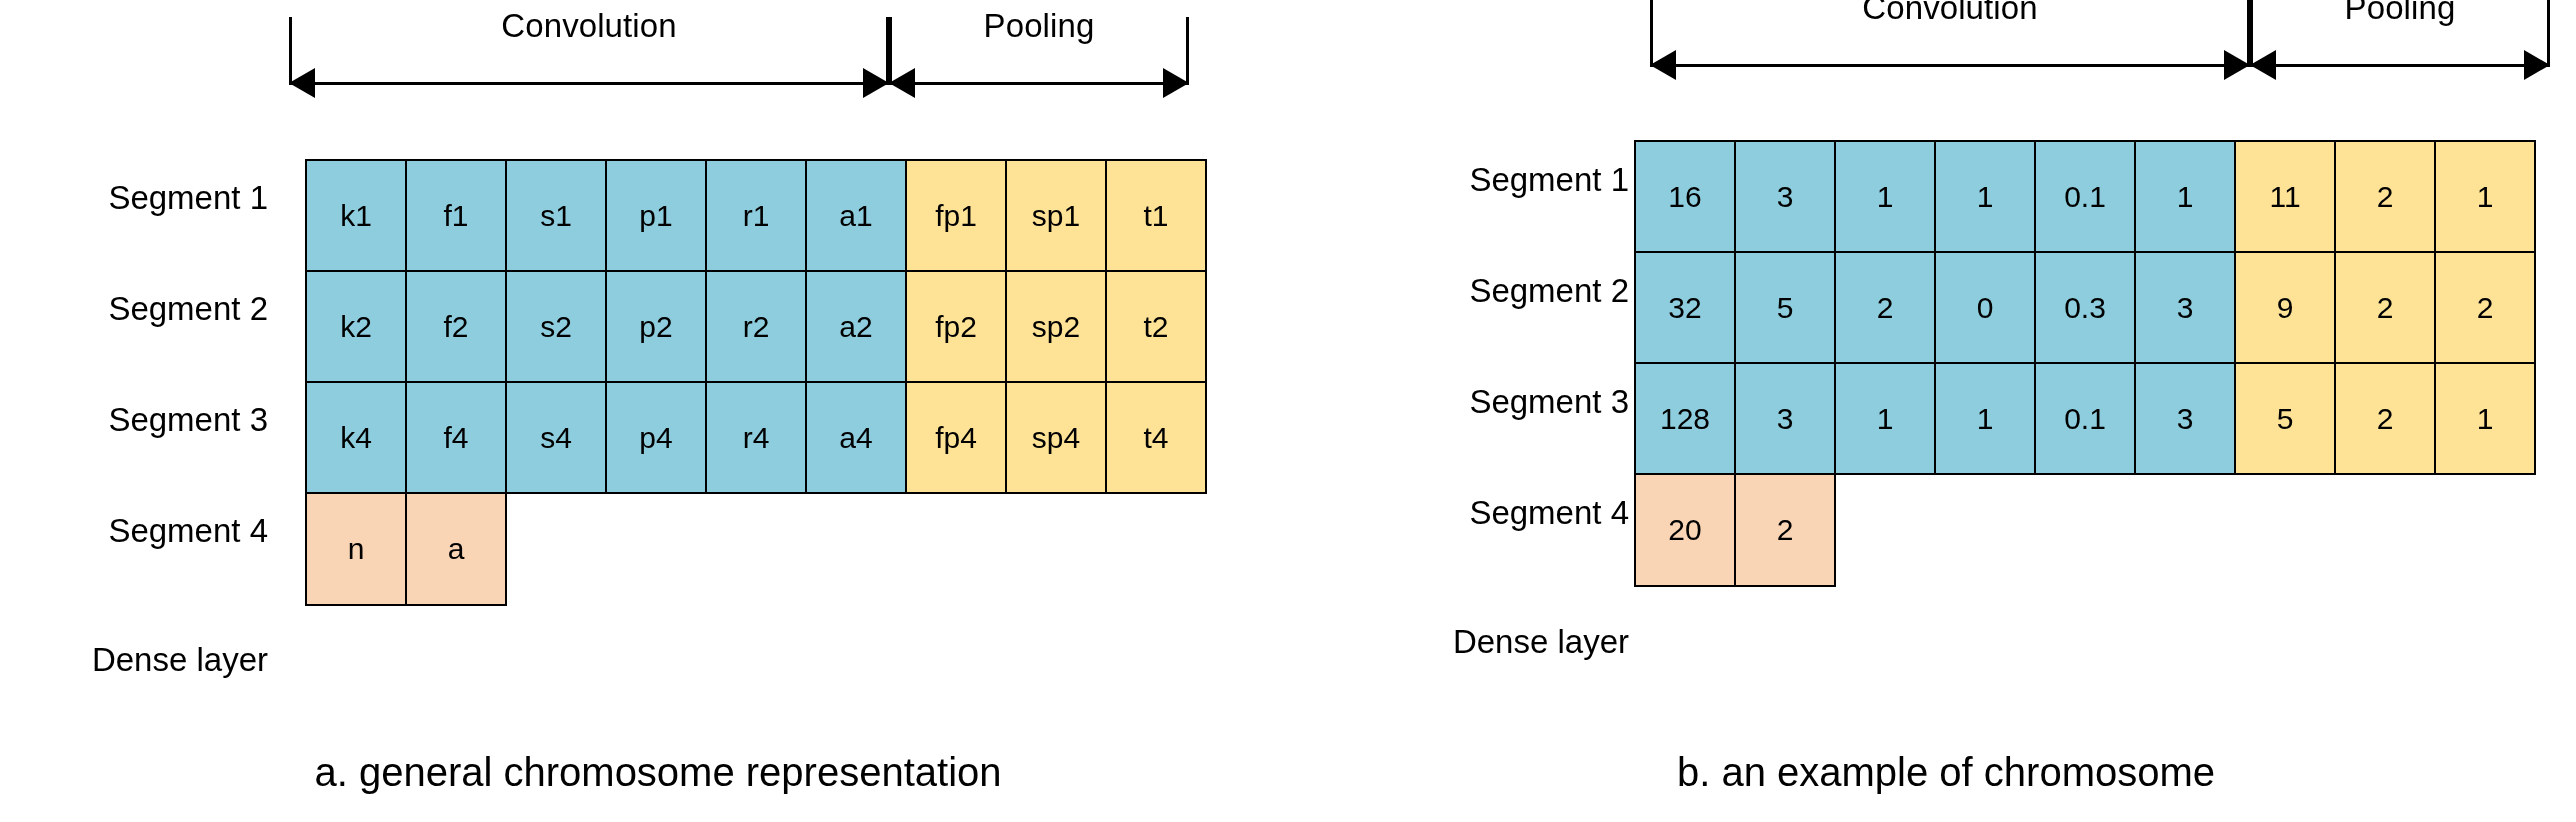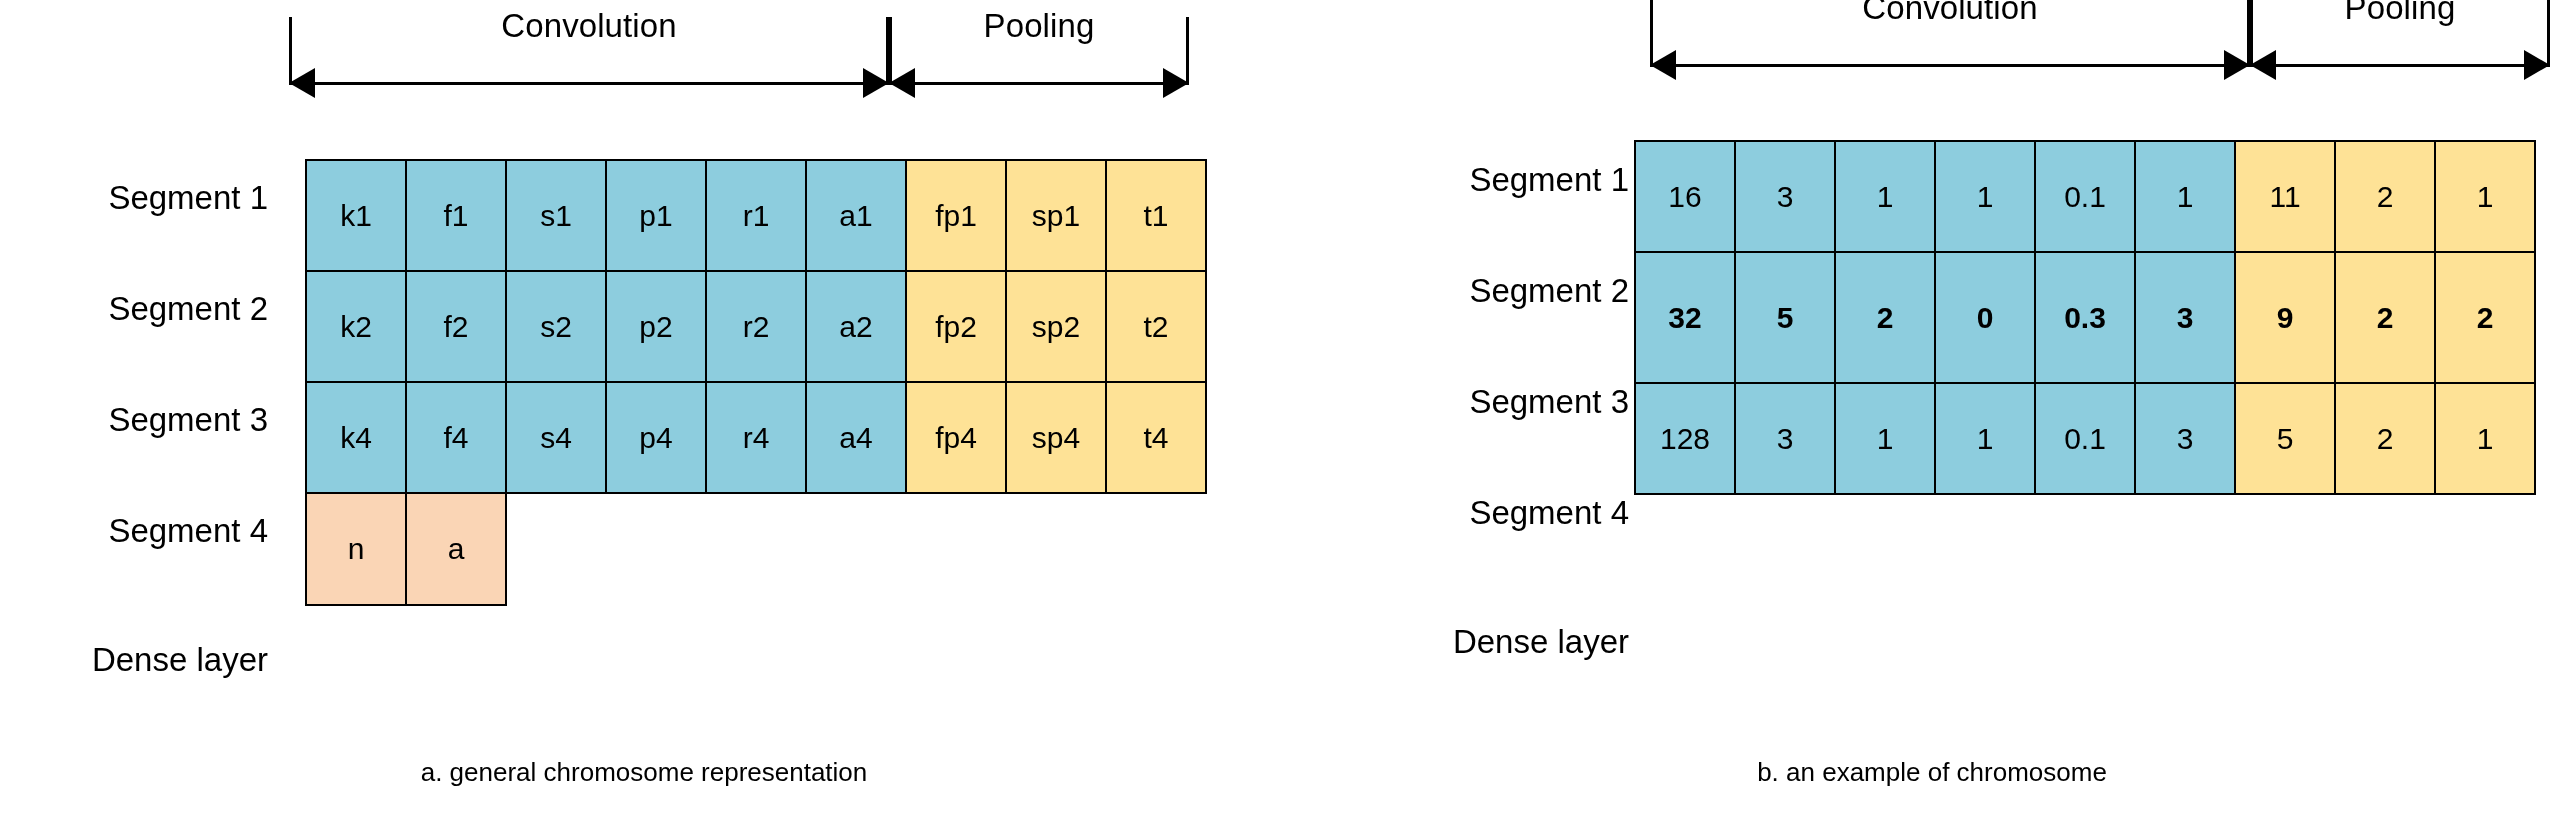--- a/index.html
+++ b/index.html
@@ -123,24 +123,24 @@
   td.pool  { background: #fee296; }
   td.dense { background: #fad5b5; }
   td.blank {
     background: #ffffff;
     border: none;
   }
 
   
   .caption {
     position: absolute;
-    left: 0;
+    left: 14px;
     width: 100%;
     text-align: center;
-    font-size: 26px;
+    font-size: 40px;
     line-height: 40px;
     white-space: nowrap;
   }
 </style>
 </head>
 <body>
 
 <div class="figure-root">
 
   <div class="panel panel-a">
@@ -284,21 +284,21 @@
             <td class="conv">16</td>
             <td class="conv">3</td>
             <td class="conv">1</td>
             <td class="conv">1</td>
             <td class="conv">0.1</td>
             <td class="conv">1</td>
             <td class="pool">11</td>
             <td class="pool">2</td>
             <td class="pool">1</td>
           </tr>
-          <tr style="height:131px;font-weight:bold;">
+          <tr style="height:111px;">
             <td class="conv">32</td>
             <td class="conv">5</td>
             <td class="conv">2</td>
             <td class="conv">0</td>
             <td class="conv">0.3</td>
             <td class="conv">3</td>
             <td class="pool">9</td>
             <td class="pool">2</td>
             <td class="pool">2</td>
           </tr>
@@ -306,20 +306,31 @@
             <td class="conv">128</td>
             <td class="conv">3</td>
             <td class="conv">1</td>
             <td class="conv">1</td>
             <td class="conv">0.1</td>
             <td class="conv">3</td>
             <td class="pool">5</td>
             <td class="pool">2</td>
             <td class="pool">1</td>
           </tr>
+          <tr style="height:112px;">
+            <td class="dense">20</td>
+            <td class="dense">2</td>
+            <td class="blank"></td>
+            <td class="blank"></td>
+            <td class="blank"></td>
+            <td class="blank"></td>
+            <td class="blank"></td>
+            <td class="blank"></td>
+            <td class="blank"></td>
+          </tr>
         </tbody>
       </table>
     </div>
 
     <div class="caption" style="top:752px;">b. an example of chromosome</div>
   </div>
 
 </div>
 
 

